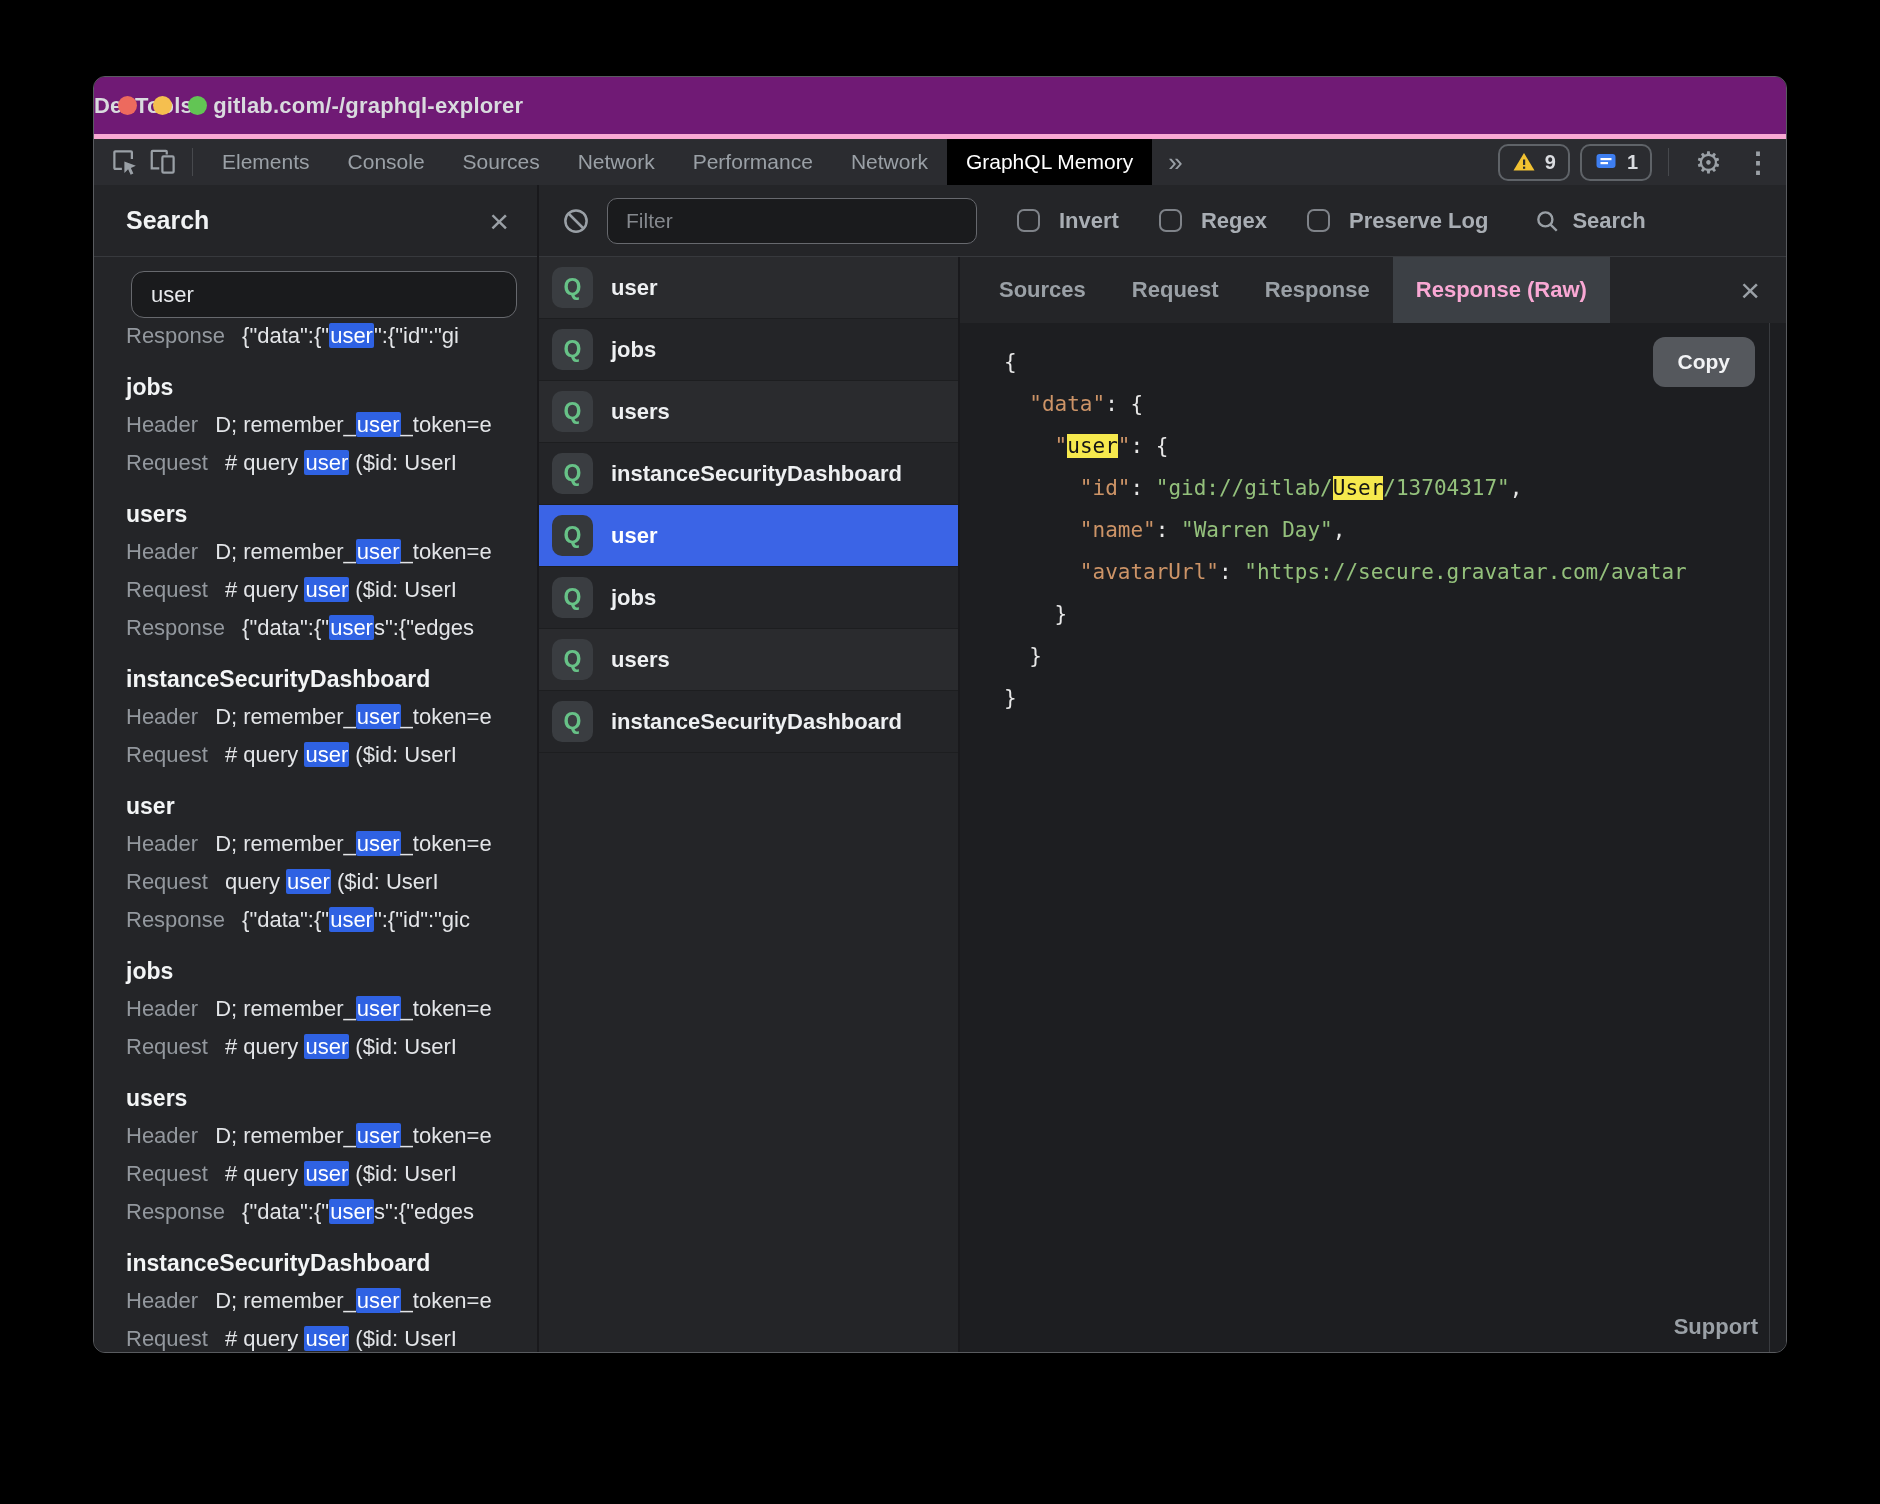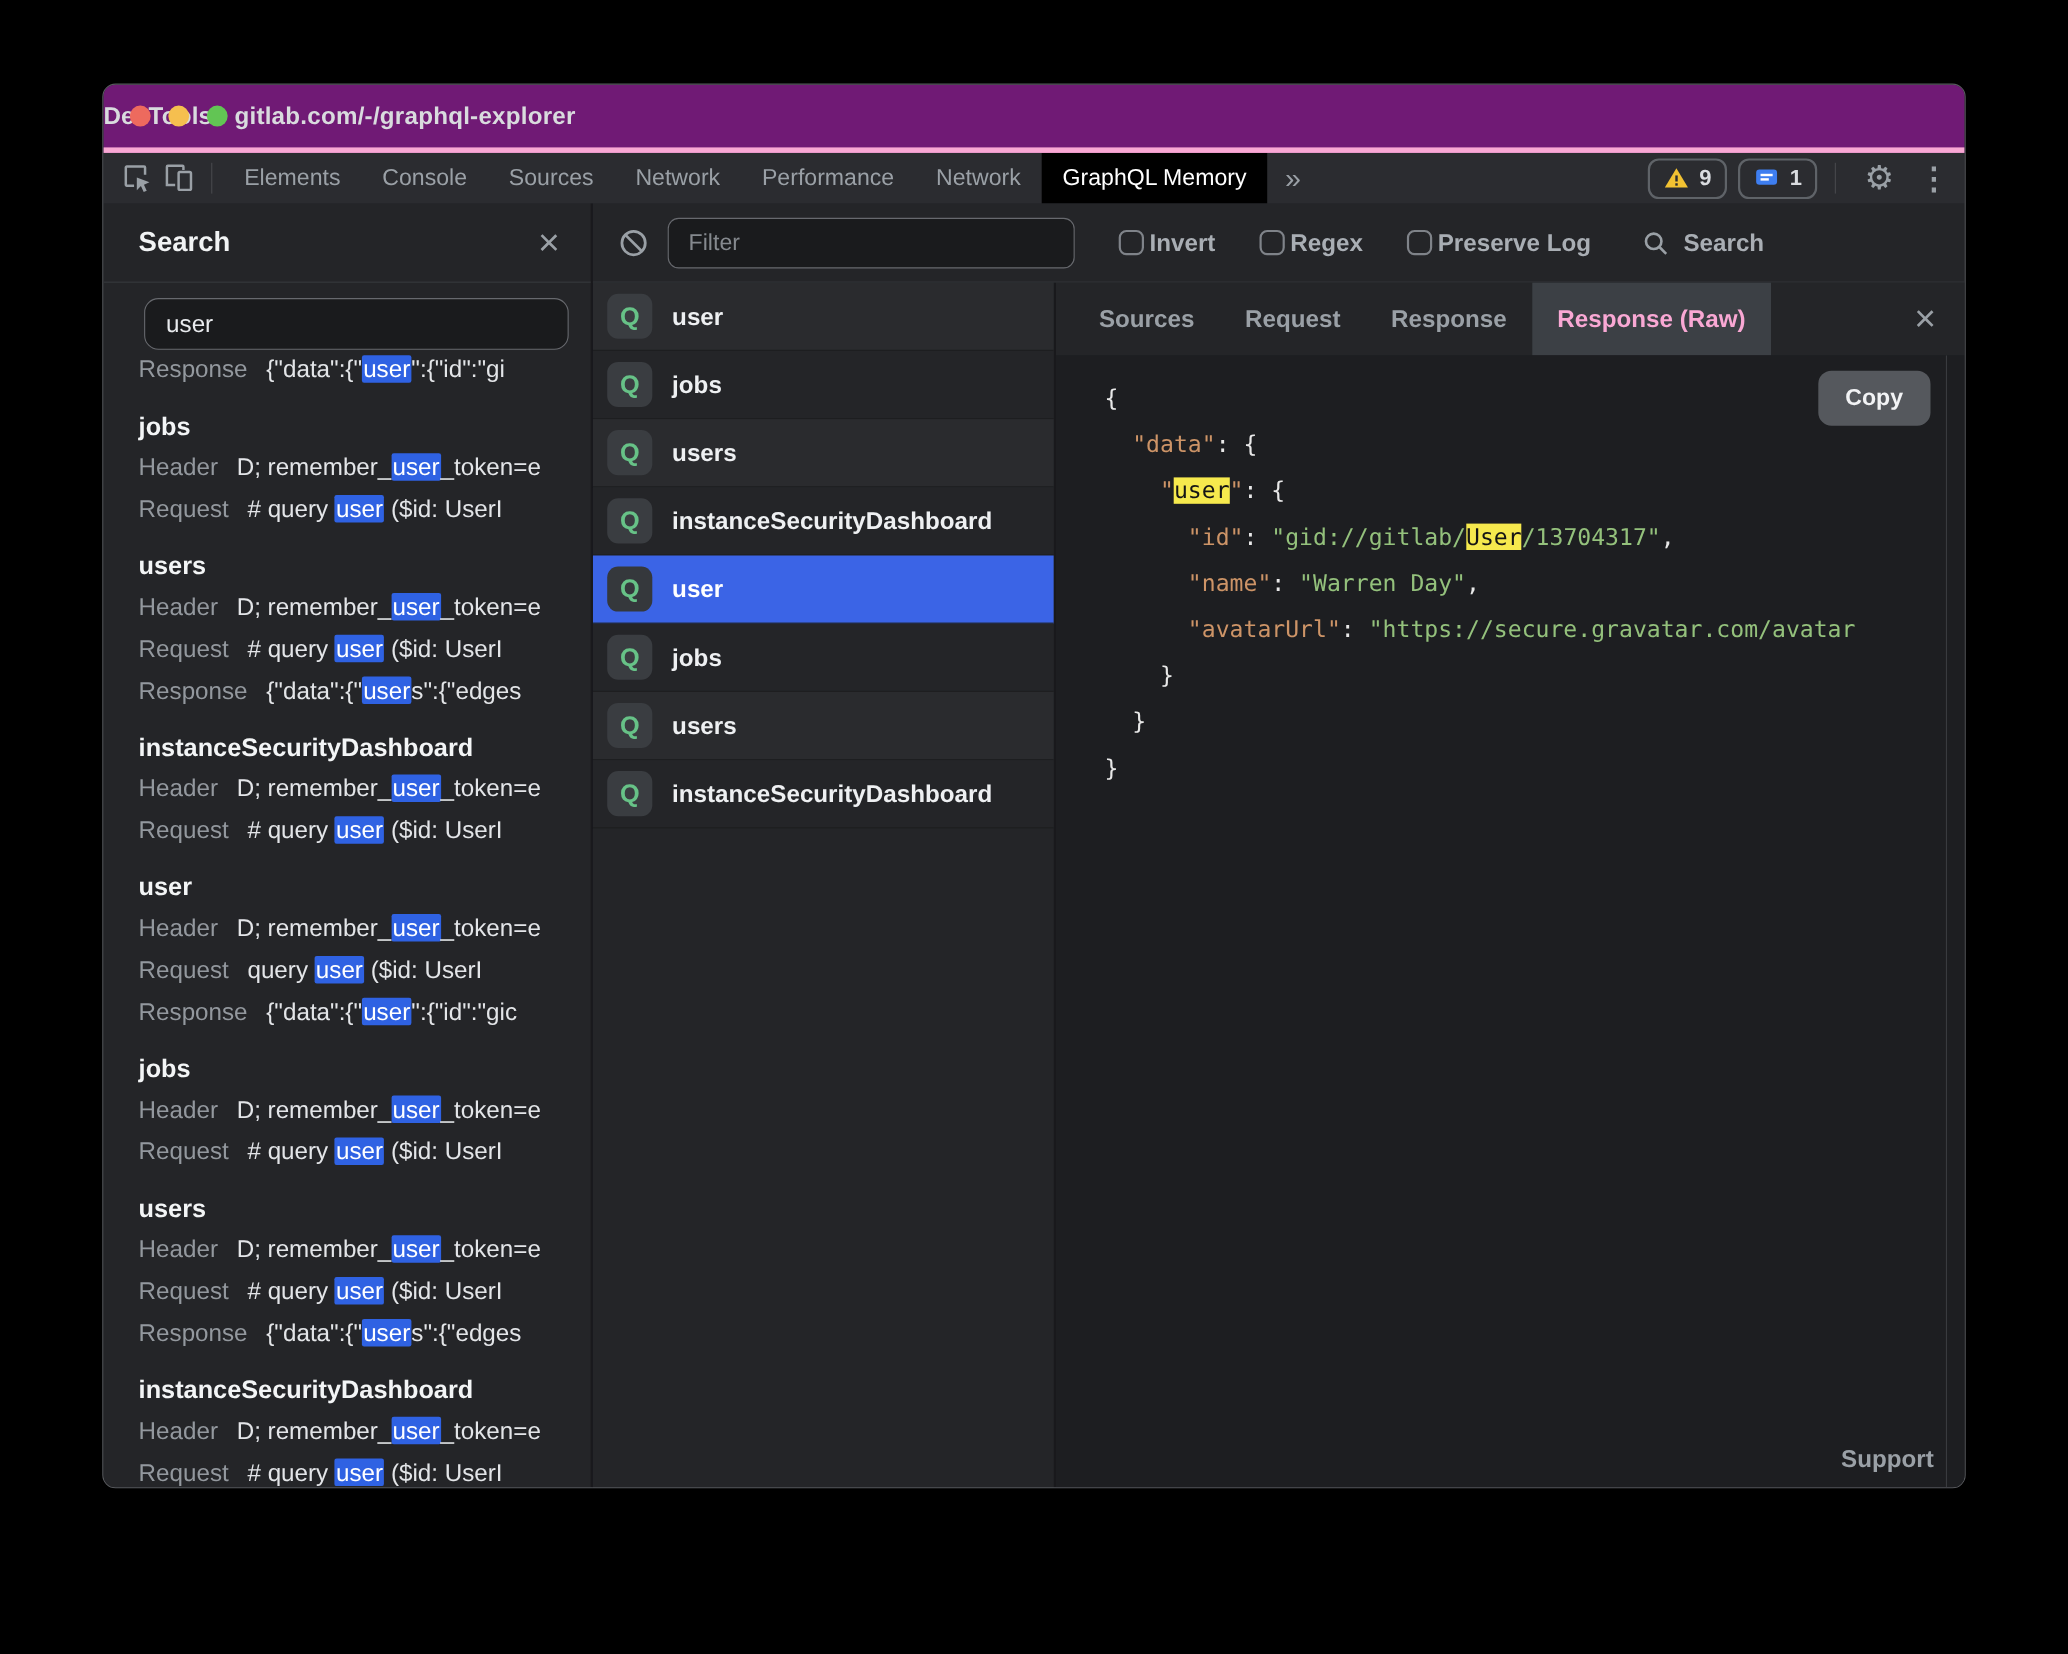--- a/index.html
+++ b/index.html
@@ -44,21 +44,21 @@
   .res-row .lbl { color:#93989e; margin-right:17px; }
   .hl-blue { background:#2f62e3; color:#fff; border-radius:2px; padding:0 1px; }
   .res-head { font-weight:bold; color:#f3f5f6; font-size:23px; margin-top:13px; }
 
   
   .mid-right { flex:1; display:flex; flex-direction:column; min-width:0;justify-content:flex-end; }
   .net-toolbar { height:72px; border-bottom:1px solid #37393d; display:flex; align-items:center; padding:0 22px; flex:0 0 auto; background:#242528; }
   .block-wrap { margin-right:16px; display:flex; align-items:center; }
   .filter-input { width:370px; height:46px; border-radius:10px; border:1.5px solid #67696e; background:#1a1b1d; color:#e8eaed; font-size:21px; padding:0 18px; outline:none; font-family:"Liberation Sans", sans-serif; }
   .filter-input::placeholder { color:#85898e; }
-  .cb-item { display:flex; align-items:center; gap:5px; margin-left:40px; color:#a9aeb4; font-size:22px; font-weight:600; white-space:nowrap; }
+  .cb-item { display:flex; align-items:center; gap:19px; margin-left:40px; color:#a9aeb4; font-size:22px; font-weight:600; white-space:nowrap; }
   .cb { width:23px; height:23px; border:2.5px solid #7f8389; border-radius:7px; flex:0 0 auto; }
   .toolbar-search { display:flex; align-items:center; gap:12px; margin-left:46px; color:#a9aeb4; font-size:22px; font-weight:600; }
 
   .mid-right-body { flex:1; display:flex; min-height:0; }
 
   
   .query-panel { width:421px; flex:0 0 auto; border-right:2px solid #19191c; display:flex; flex-direction:column; background:#242528; }
   .qm-head { height:55px; border-bottom:1px solid #37393d; display:flex; align-items:center; padding:0 18px; font-size:23px; font-weight:bold; color:#f1f3f4; flex:0 0 auto; }
   .q-list { flex:1; overflow:hidden; }
   .q-row { height:62px; display:flex; align-items:center; padding:0 13px; gap:18px; border-bottom:1px solid #1d1e20; font-size:22px; font-weight:600; color:#eef0f2; background:#242528; }

